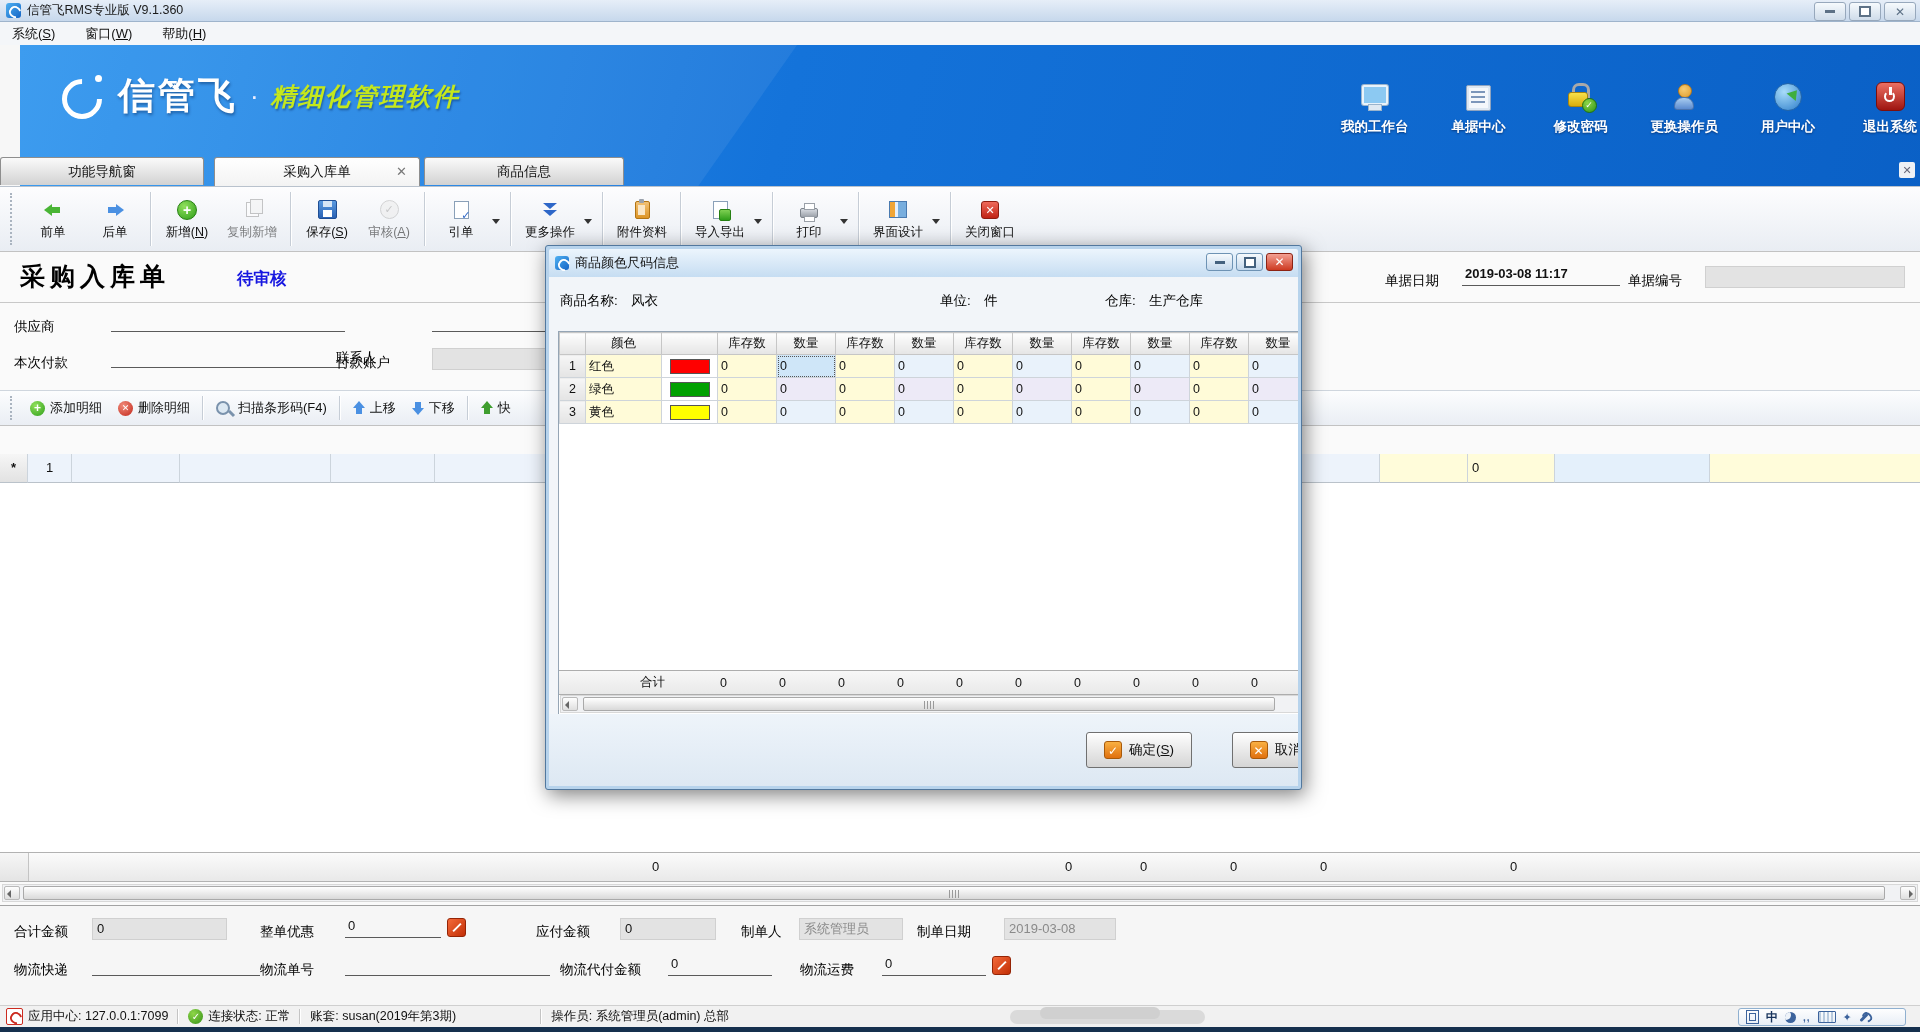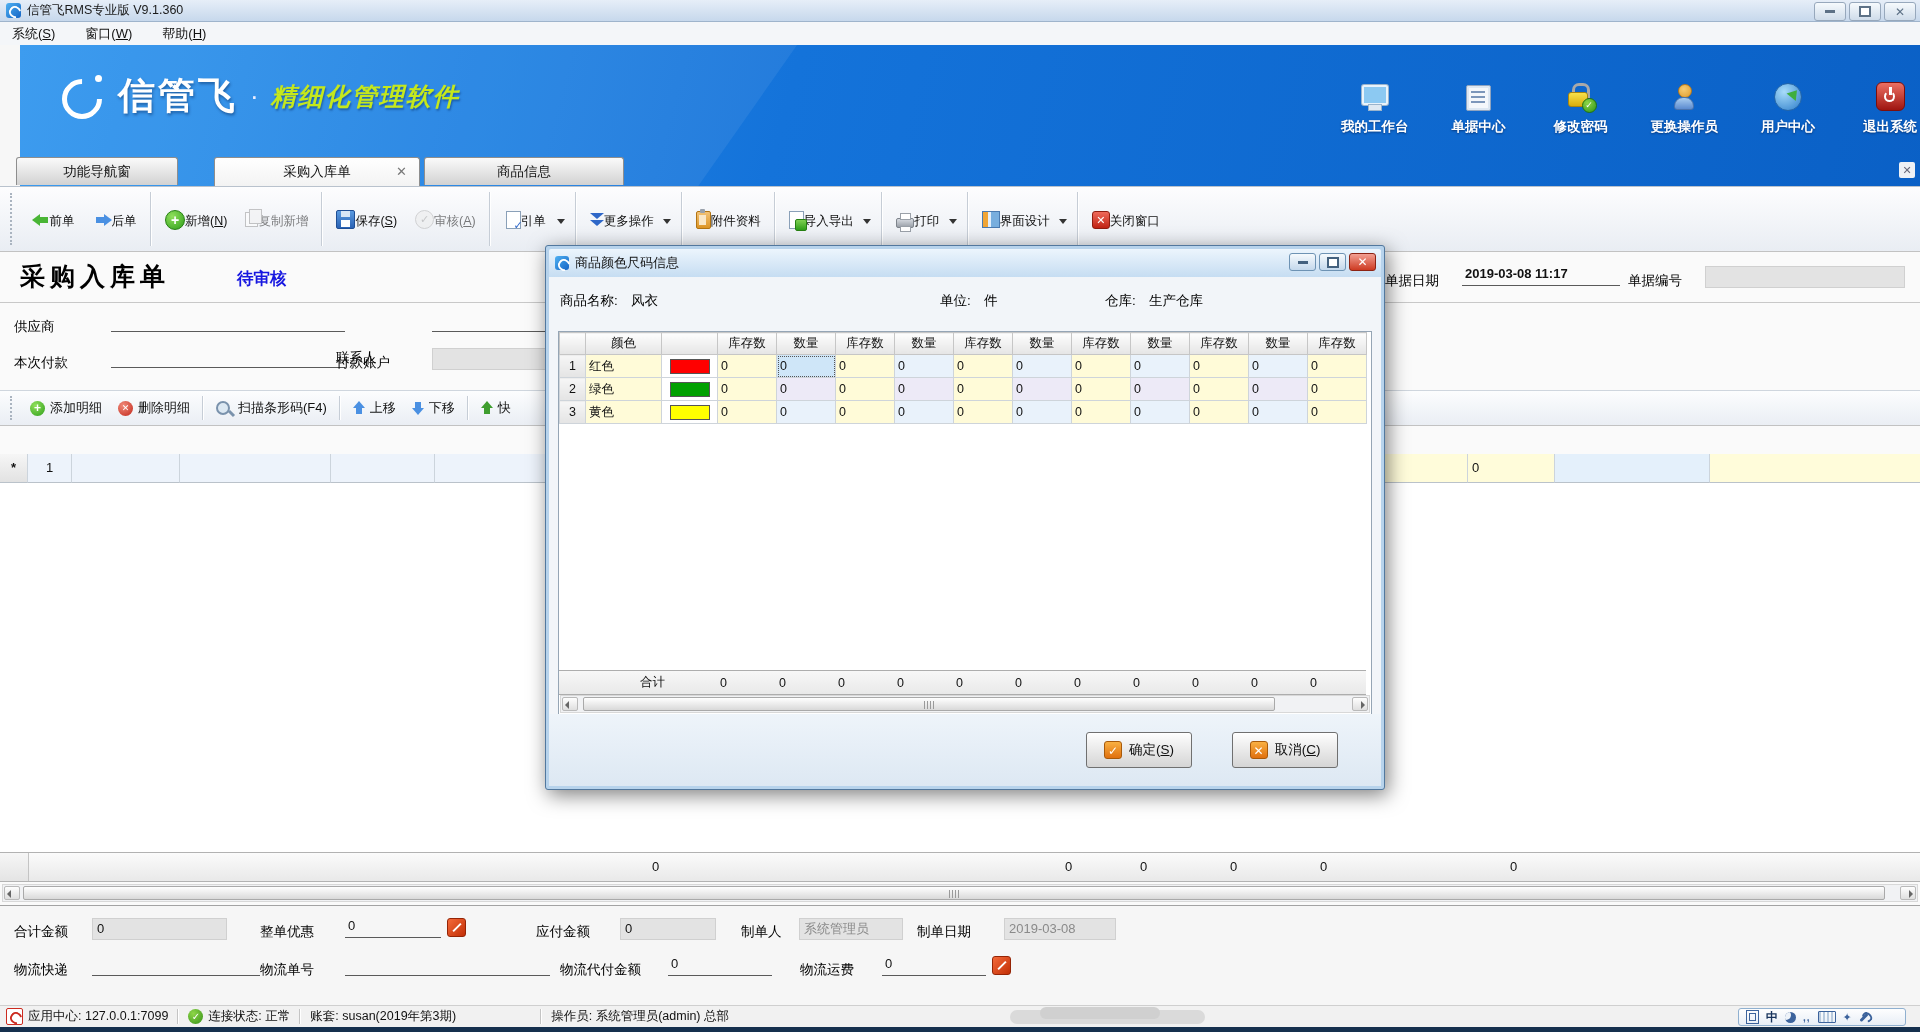--- a/index.html
+++ b/index.html
@@ -86,21 +86,21 @@
   .tabx{position:absolute;right:12px;top:0;color:#777;font-size:13px;font-weight:bold;cursor:pointer;}
   .strip-x{position:absolute;right:5px;top:5px;width:16px;height:16px;background:#eef1f5;border-radius:2px;
     color:#667;font-size:11px;font-weight:bold;text-align:center;line-height:16px;cursor:pointer;}
 
   
   .toolbar{position:absolute;left:0;top:186px;width:100%;height:66px;
     background:linear-gradient(#fdfdfe,#e9edf3);border-top:1px solid #b9c2cd;border-bottom:1px solid #c2c2c2;
     display:flex;align-items:center;padding-left:10px;box-sizing:border-box;}
   .tbgrip{width:4px;height:52px;margin-right:6px;border-left:2px dotted #aab4c0;}
   .tbgroup{display:flex;align-items:center;}
-  .tbtn{display:flex;flex-direction:row;align-items:center;justify-content:center;
+  .tbtn{display:flex;flex-direction:column;align-items:center;justify-content:center;
     padding:4px 9px 3px;min-width:44px;cursor:pointer;}
   .tbtn .ticon{height:22px;display:flex;align-items:center;justify-content:center;}
   .tbtn .tlabel{margin-top:3px;font-size:12.5px;white-space:nowrap;}
   .tbtn.disabled{filter:grayscale(1);opacity:.55;cursor:default;}
   .tsep{width:1px;height:54px;background:#c6cdd6;border-right:1px solid #fff;margin:0 4px;}
   .caret{width:0;height:0;border:4px solid transparent;border-top:5px solid #333;margin:8px 6px 0 0;}
 
   .i-arrl{width:18px;height:12px;position:relative;}
   .i-arrl::before{content:"";position:absolute;left:0;top:0;width:0;height:0;border:6px solid transparent;border-right:8px solid #49b535;border-left:none;}
   .i-arrl::after{content:"";position:absolute;left:8px;top:3px;width:8px;height:6px;background:#49b535;}
@@ -232,21 +232,21 @@
   .ime-moon::after{content:"";position:absolute;left:-4px;top:-2px;width:10px;height:10px;border-radius:50%;background:#eef3f9;}
   .ime-q{color:#3c639c;font-weight:bold;font-size:10px;letter-spacing:1px;}
   .ime-kbd{width:16px;height:10px;border:1px solid #3c639c;border-radius:1px;
     background:repeating-linear-gradient(90deg,#b8cade 0 2px,transparent 2px 4px);}
   .ime-mv{color:#3c639c;font-size:11px;font-weight:bold;}
   .ime-wr{width:10px;height:3px;background:#3c639c;transform:rotate(-45deg);border-radius:2px;position:relative;}
   .ime-wr::after{content:"";position:absolute;right:-2px;top:-2px;width:5px;height:7px;border:2px solid #3c639c;border-left-color:transparent;border-radius:50%;}
   .navystrip{position:absolute;left:0;top:1027px;width:100%;height:5px;background:#15304e;}
 
   
-  .dialog{position:absolute;left:545px;top:245px;width:840px;height:545px;background:#b7d3ec;
+  .dialog{position:absolute;left:545px;top:245px;width:757px;height:545px;background:#b7d3ec;
     border:1px solid #52789e;border-radius:3px;box-shadow:3px 5px 20px rgba(0,0,0,.5);box-sizing:border-box;z-index:10;}
   .dlg-title{position:absolute;left:3px;top:3px;right:3px;height:28px;
     background:linear-gradient(#ecf5fd,#c6ddf2);display:flex;align-items:center;padding-left:6px;box-sizing:border-box;
     border-radius:2px 2px 0 0;font-size:13px;}
   .dlg-title .applogo16{width:14px;height:14px;}
   .dwinbtns{position:absolute;right:5px;top:4px;display:flex;gap:3px;}
   .dwinbtn{width:27px;height:18px;border:1px solid #6e93b4;border-radius:3px;
     background:linear-gradient(#f6fafd,#c4d8ec);display:flex;align-items:center;justify-content:center;box-sizing:border-box;}
   .dwinbtn.close{background:linear-gradient(#f3a093,#cd3a22);border-color:#8c2314;}
   .dwinbtn.close .g-x{color:#fff;}
@@ -349,21 +349,21 @@
       <div class="bact">
         <span class="bico">
             <span class="i-power"></span>
           </span>
         <span class="lbl">退出系统</span>
       </div>
     </div>
   </div>
 
   <div class="tabstrip">
-    <div class="tab" style="left:16px;width:162px;">功能导航窗</div>
+    <div class="tab" style="left:0;width:204px;">功能导航窗</div>
     <div class="tab active" style="left:214px;width:206px;">
       <span>采购入库单</span>
       <span class="tabx">✕</span>
     </div>
     <div class="tab" style="left:424px;width:200px;">商品信息</div>
     <div class="strip-x">✕</div>
   </div>
 
   <div class="toolbar">
     <span class="tbgrip"></span>

